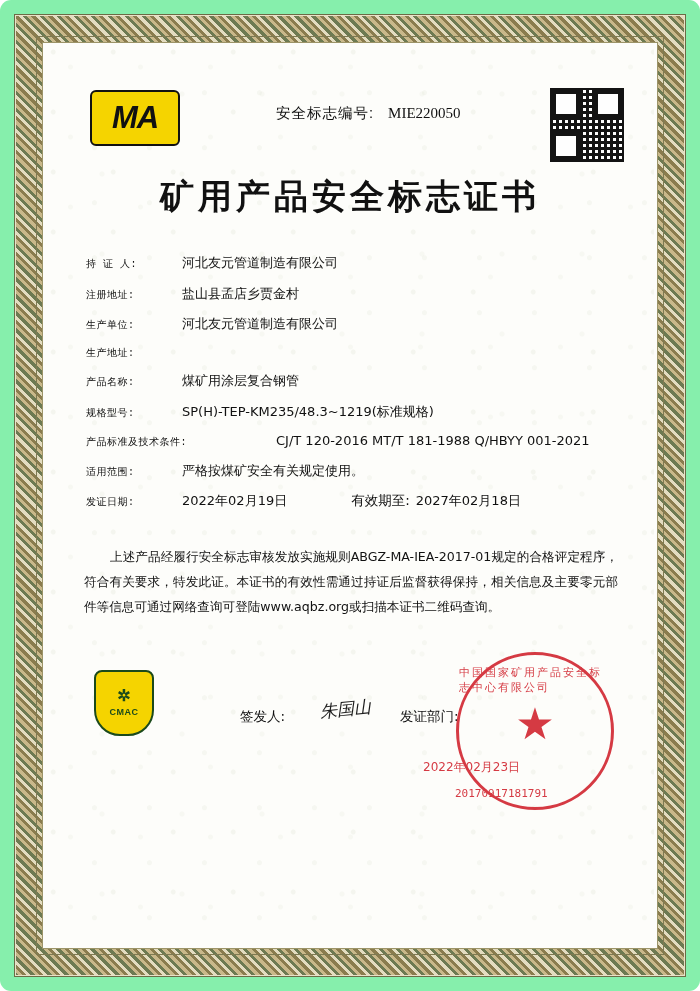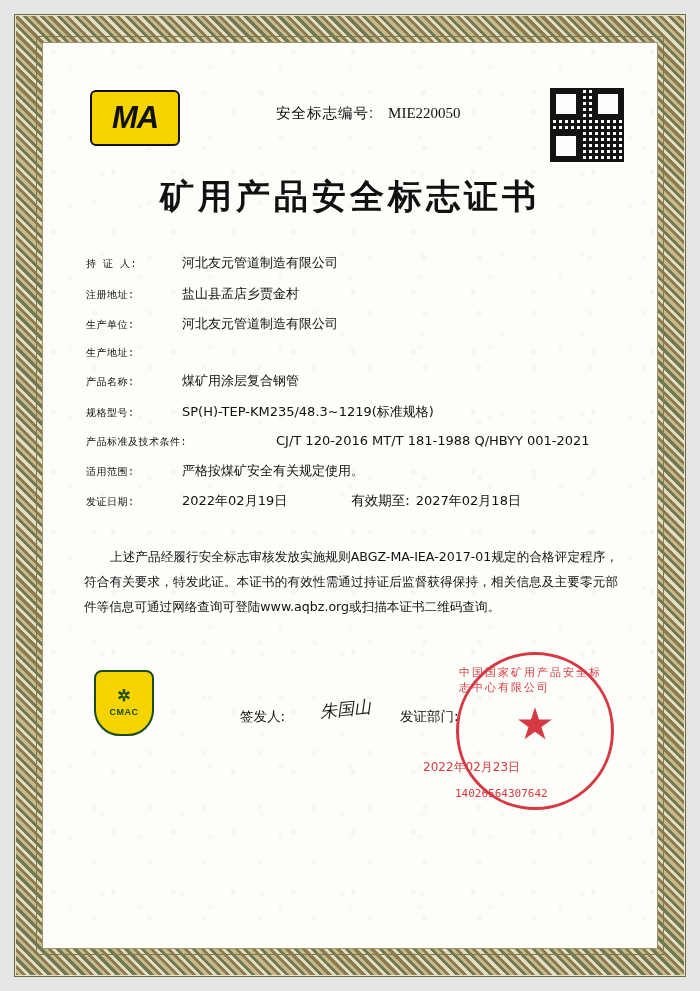--- a/index.html
+++ b/index.html
@@ -12,21 +12,22 @@
     height: 991px;
     font-family: "Liberation Sans", sans-serif;
     position: relative;
     overflow: hidden;
   }
 
   
   .cert-page {
     position: absolute;
     inset: 0;
-    background: #e5e5e5;
+    background: #86efac;
+    border-radius: 11px;
   }
   .border-outer {
     position: absolute;
     left: 14px; top: 14px; right: 14px; bottom: 14px;
     background:
       repeating-linear-gradient(45deg,
         #6d7a52 0px, #6d7a52 3px,
         #c9b88a 3px, #c9b88a 6px,
         #8a7c4e 6px, #8a7c4e 9px,
         #e3dcc0 9px, #e3dcc0 12px);
@@ -396,19 +397,19 @@
       </div>
 
       <div class="sign-label">签发人:</div>
       <div class="sign-script">朱国山</div>
       <div class="issue-dept-label">发证部门:</div>
 
       <div class="seal">
         <div class="seal-top-text">中国国家矿用产品安全标志中心有限公司</div>
         <div class="star">★</div>
         <div class="seal-date">2022年02月23日</div>
-        <div class="seal-code">14026564307642</div>
+        <div class="seal-code">20170917181791</div>
       </div>
 
     </div>
 
   </div>
 </div>
 
 </body></html>

